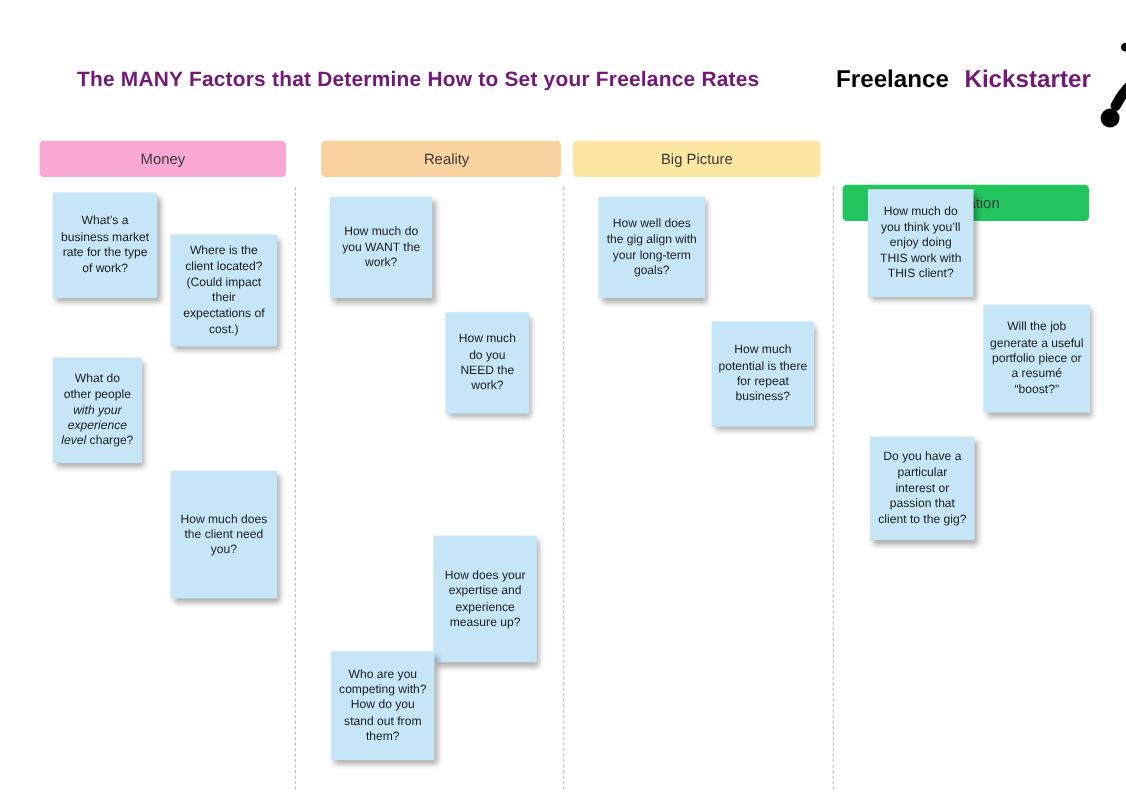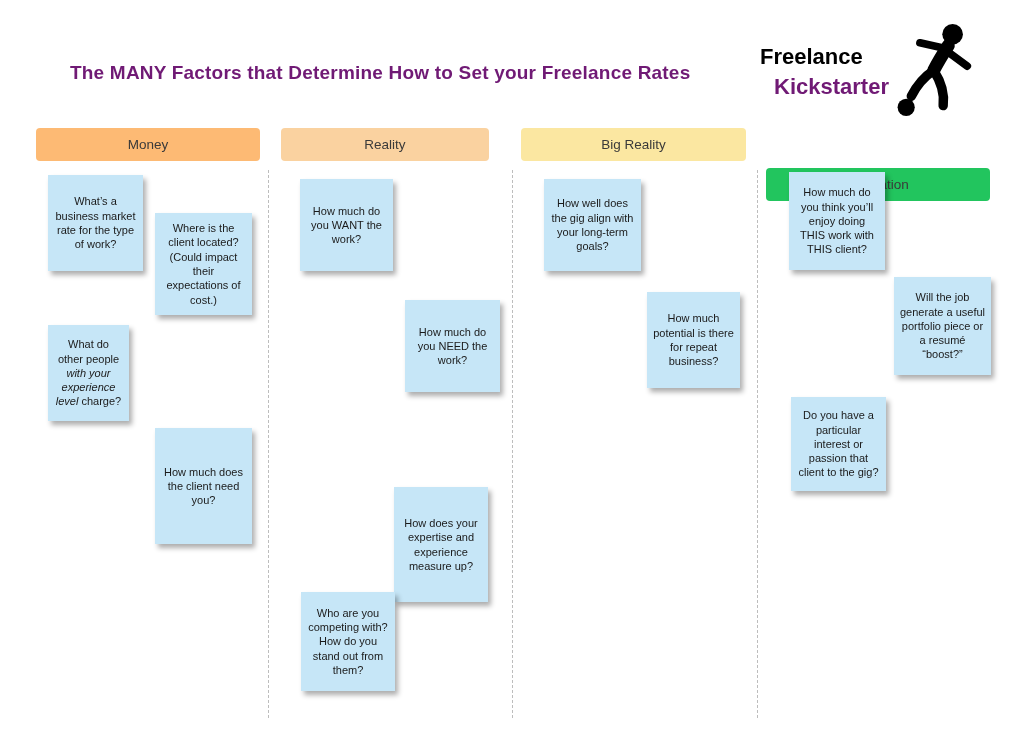--- a/index.html
+++ b/index.html
@@ -21,21 +21,21 @@
     letter-spacing: 0.2px;
   }
   .logo {
     position: absolute;
     left: 760px;
     top: 22px;
     display: flex;
     align-items: center;
     gap: 6px;
   }
-  .logo-words { display: flex; flex-direction: column; line-height: 1.35; }
+  .logo-words { display: flex; line-height: 1.35; }
   .logo-word1 { font-size: 22px; font-weight: 700; color: #000; }
   .logo-word2 { font-size: 22px; font-weight: 700; padding-left: 14px; }
   .logo-figure { width: 86px; height: 95px; }
   .col-header {
     position: absolute;
     top: 128px;
     height: 33px;
     border-radius: 4px;
     display: flex;
     align-items: center;
@@ -85,28 +85,28 @@
         <path d="M62 27 C55 38 50 46 45 56" stroke="#000" stroke-width="15" fill="none" stroke-linecap="round"></path>
         <path d="M58 32 L84 51" stroke="#000" stroke-width="9" stroke-linecap="round" fill="none"></path>
         <path d="M56 30 L29 24" stroke="#000" stroke-width="9" stroke-linecap="round" fill="none"></path>
         <path d="M45 56 C36 62 26 72 19 86" stroke="#000" stroke-width="11" stroke-linecap="round" fill="none"></path>
         <path d="M45 56 C54 70 58 82 56 97" stroke="#000" stroke-width="11" stroke-linecap="round" fill="none"></path>
         <circle cx="13" cy="99" r="10" fill="#000"></circle>
       </svg>
     </span>
   </div>
 
-  <div class="col-header" style="left: 36px; width: 224px; background-color: #fdba74;">
+  <div class="col-header" style="left: 36px; width: 224px; background-color: #f9a8d4;">
     <span>Money</span>
   </div>
-  <div class="col-header" style="left: 281px; width: 208px; background-color: rgb(250, 210, 160);">
+  <div class="col-header" style="left: 292px; width: 208px; background-color: rgb(250, 210, 160); padding-left: 10px;">
     <span>Reality</span>
   </div>
   <div class="col-header" style="left: 521px; width: 225px; background-color: rgb(251, 231, 161);">
-    <span>Big Reality</span>
+    <span>Big Picture</span>
   </div>
   <div class="col-header" style="left: 766px; width: 224px; background-color: #22c55e; margin-top: 40px;">
     <span>Motivation</span>
   </div>
 
   <div class="divider" style="left:268px"></div>
   <div class="divider" style="left:512px"></div>
   <div class="divider" style="left:757px"></div>
 
   <div class="note" style="left:48px;top:175px;width:95px;height:96px">
@@ -118,21 +118,21 @@
   <div class="note" style="left:48px;top:325px;width:81px;height:96px">
     <span class="note-text"><span>What do other people </span><em>with your experience level</em><span> charge?</span></span>
   </div>
   <div class="note" style="left:155px;top:428px;width:97px;height:116px">
     <span class="note-text">How much does the client need you?</span>
   </div>
 
   <div class="note" style="left:300px;top:179px;width:93px;height:92px">
     <span class="note-text">How much do you WANT the work?</span>
   </div>
-  <div class="note" style="left:405px;top:300px;width:95px;height:92px">
+  <div class="note" style="left:405px;top:284px;width:76px;height:92px">
     <span class="note-text">How much do you NEED the work?</span>
   </div>
   <div class="note" style="left:394px;top:487px;width:94px;height:115px">
     <span class="note-text">How does your expertise and experience measure up?</span>
   </div>
   <div class="note" style="left:301px;top:592px;width:94px;height:99px">
     <span class="note-text">Who are you competing with? How do you stand out from them?</span>
   </div>
 
   <div class="note" style="left:544px;top:179px;width:97px;height:92px">

